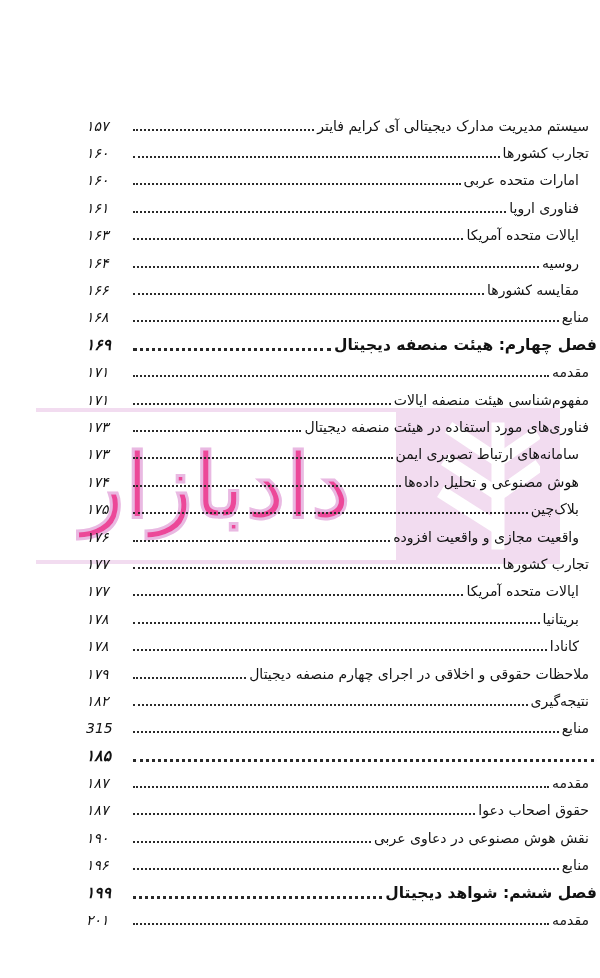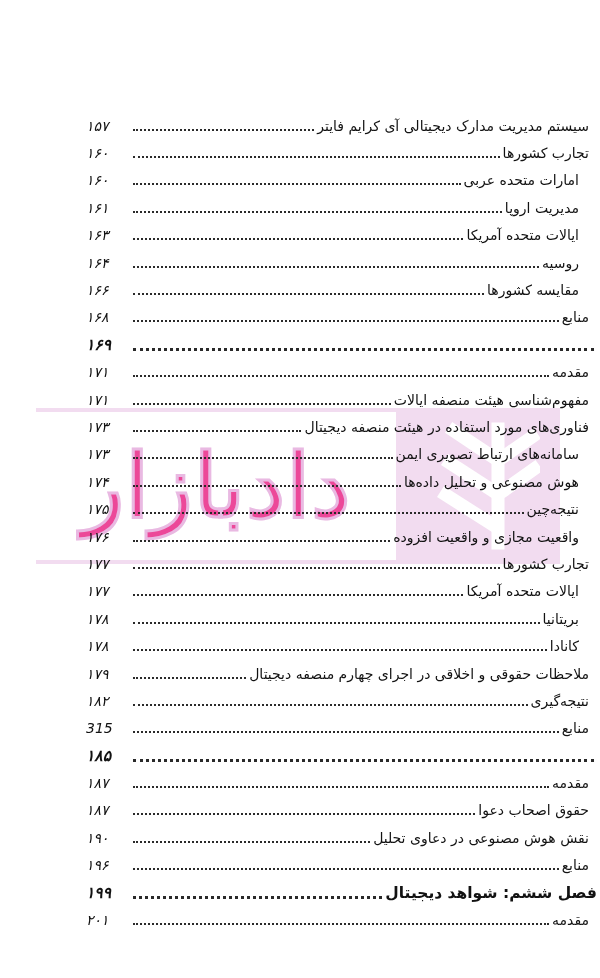--- a/index.html
+++ b/index.html
@@ -100,21 +100,21 @@
     <span class="t">تجارب کشورها</span>
     <span class="leader"></span>
     <span class="p">۱۶۰</span>
   </div>
     <div class="toc-row level2">
     <span class="t">امارات متحده عربی</span>
     <span class="leader"></span>
     <span class="p">۱۶۰</span>
   </div>
     <div class="toc-row level2">
-    <span class="t">مدیریت اروپا</span>
+    <span class="t">فناوری اروپا</span>
     <span class="leader"></span>
     <span class="p">۱۶۱</span>
   </div>
     <div class="toc-row level2">
     <span class="t">ایالات متحده آمریکا</span>
     <span class="leader"></span>
     <span class="p">۱۶۳</span>
   </div>
     <div class="toc-row level2">
     <span class="t">روسیه</span>
@@ -125,20 +125,21 @@
     <span class="t">مقایسه کشورها</span>
     <span class="leader"></span>
     <span class="p">۱۶۶</span>
   </div>
     <div class="toc-row level1">
     <span class="t">منابع</span>
     <span class="leader"></span>
     <span class="p">۱۶۸</span>
   </div>
     <div class="toc-row chapter">
+    <span class="t">فصل چهارم: هیئت منصفه دیجیتال</span>
     <span class="leader"></span>
     <span class="p">۱۶۹</span>
   </div>
     <div class="toc-row level1">
     <span class="t">مقدمه</span>
     <span class="leader"></span>
     <span class="p">۱۷۱</span>
   </div>
     <div class="toc-row level1">
     <span class="t">مفهوم‌شناسی هیئت منصفه ایالات</span>
@@ -154,21 +155,21 @@
     <span class="t">سامانه‌های ارتباط تصویری ایمن</span>
     <span class="leader"></span>
     <span class="p">۱۷۳</span>
   </div>
     <div class="toc-row level2">
     <span class="t">هوش مصنوعی و تحلیل داده‌ها</span>
     <span class="leader"></span>
     <span class="p">۱۷۴</span>
   </div>
     <div class="toc-row level2">
-    <span class="t">نتیجه‌چین</span>
+    <span class="t">بلاک‌چین</span>
     <span class="leader"></span>
     <span class="p">۱۷۵</span>
   </div>
     <div class="toc-row level2">
     <span class="t">واقعیت مجازی و واقعیت افزوده</span>
     <span class="leader"></span>
     <span class="p">۱۷۶</span>
   </div>
     <div class="toc-row level1">
     <span class="t">تجارب کشورها</span>
@@ -213,21 +214,21 @@
     <span class="t">مقدمه</span>
     <span class="leader"></span>
     <span class="p">۱۸۷</span>
   </div>
     <div class="toc-row level1">
     <span class="t">حقوق اصحاب دعوا</span>
     <span class="leader"></span>
     <span class="p">۱۸۷</span>
   </div>
     <div class="toc-row level1">
-    <span class="t">نقش هوش مصنوعی در دعاوی تحلیل</span>
+    <span class="t">نقش هوش مصنوعی در دعاوی عربی</span>
     <span class="leader"></span>
     <span class="p">۱۹۰</span>
   </div>
     <div class="toc-row level1">
     <span class="t">منابع</span>
     <span class="leader"></span>
     <span class="p">۱۹۶</span>
   </div>
     <div class="toc-row chapter">
     <span class="t">فصل ششم: شواهد دیجیتال</span>

